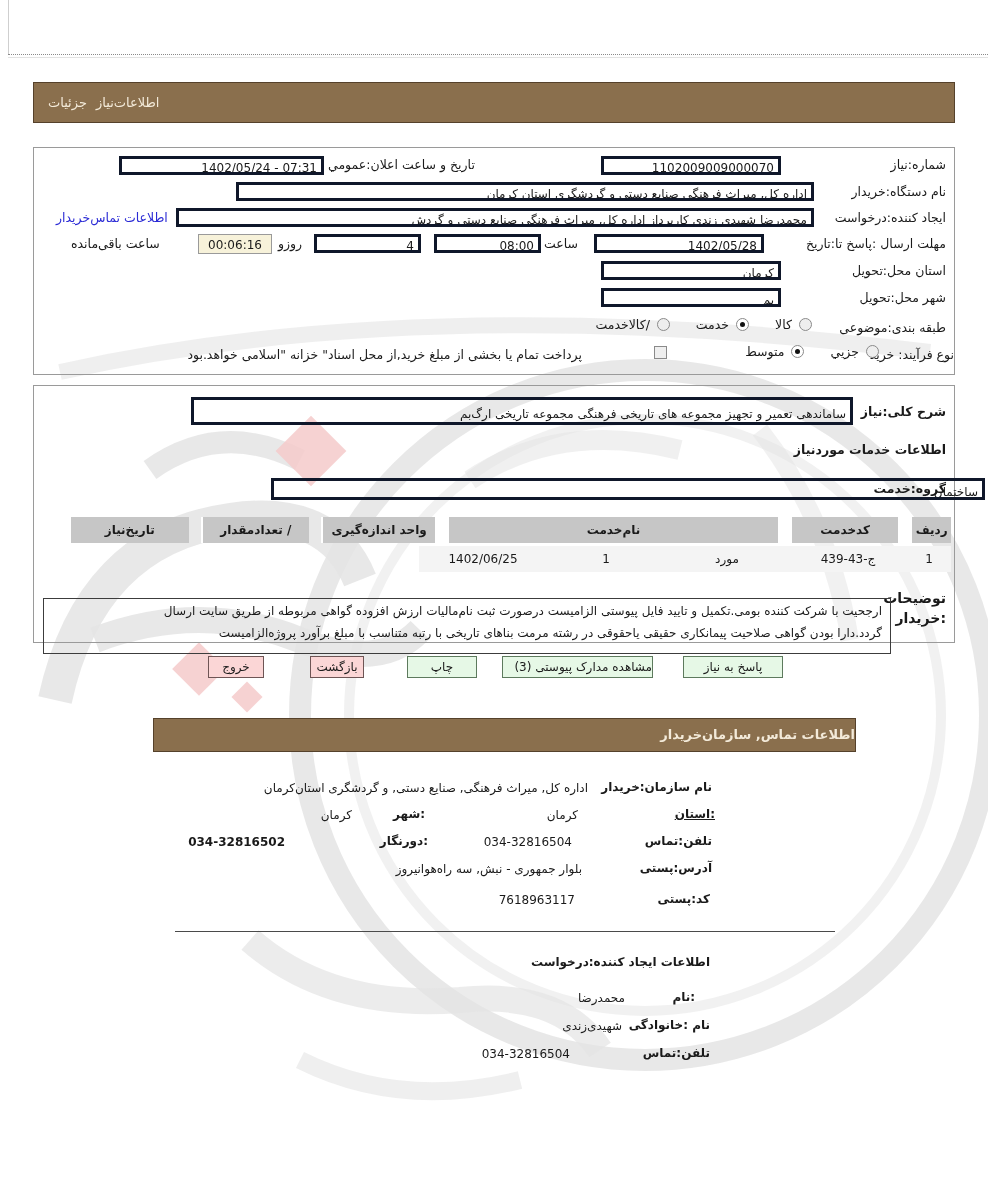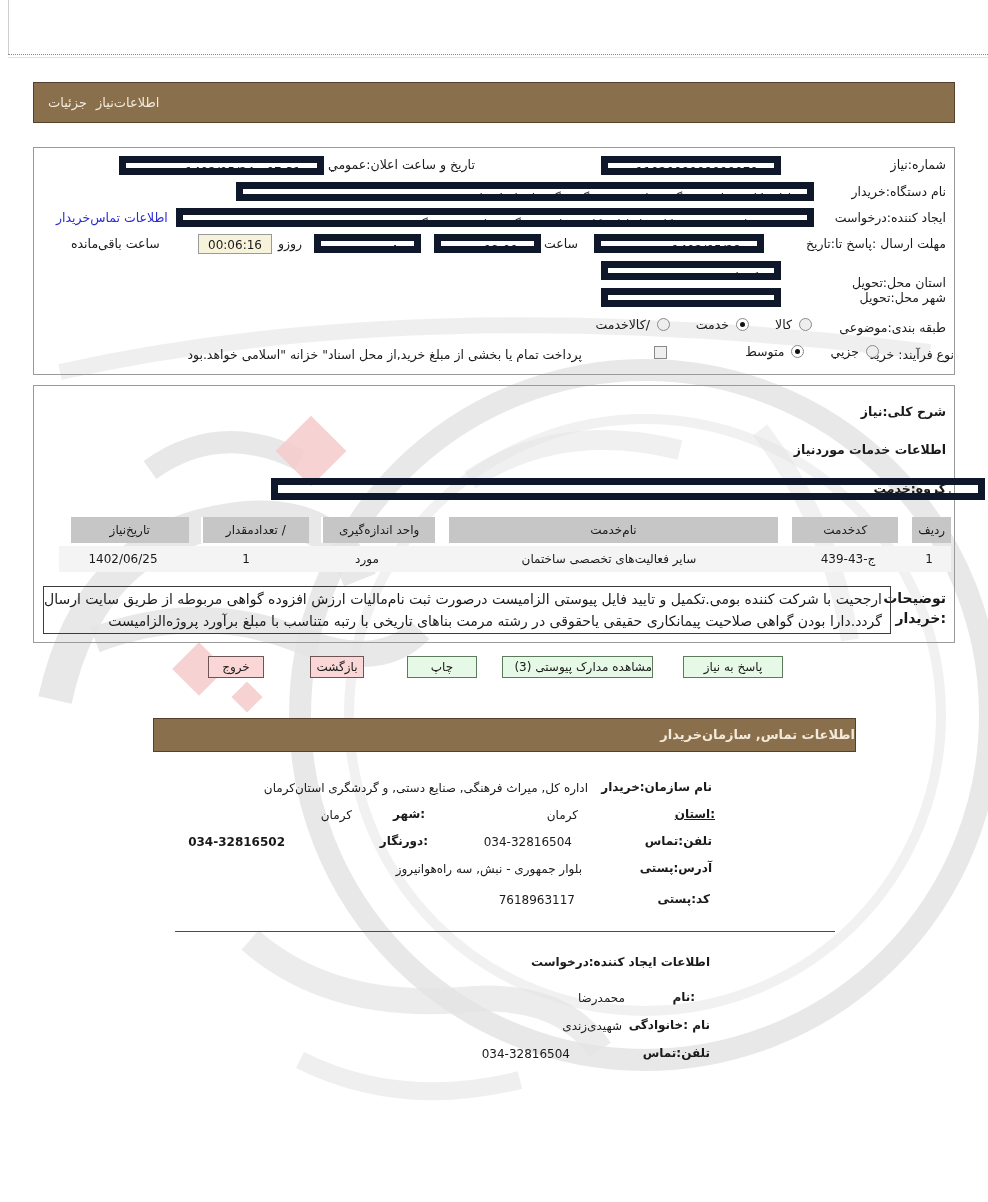--- a/index.html
+++ b/index.html
@@ -11,22 +11,22 @@
     color:#1a1a1a;
     overflow:hidden;
     direction:rtl;
   }
   .wm{position:absolute;inset:0;z-index:0;pointer-events:none;}
   .z{position:relative;z-index:1;}
   .lbl{position:absolute;font-size:12.5px;white-space:nowrap;}
   .b{font-weight:bold;}
   .ibox{
     position:absolute;height:19px;line-height:19px;
-    border:7px solid #0f172a;background:transparent;
-    font-size:12px;padding:0 16px;overflow:hidden;white-space:nowrap;
+    border:3px solid #0f172a;background:transparent;
+    font-size:12px;padding:0 4px;overflow:hidden;white-space:nowrap;
     text-align:right;box-sizing:border-box;
   }
   .num{direction:ltr;unicode-bidi:embed;}
   .topline{position:absolute;left:8px;right:0;top:54px;border-top:1px dotted #8a8a8a;}
   .topline2{position:absolute;left:8px;right:0;top:57px;border-top:1px solid #e2e2e2;}
   .leftedge{position:absolute;left:8px;top:0;width:1px;height:54px;background:#cfcfcf;}
   .bar{
     position:absolute;background:var(--c-bar,#8a6f4d);
     border:1px solid #55412b;box-sizing:border-box;
     color:var(--c-bar_text,#f3ead9);font-size:13px;
@@ -57,31 +57,31 @@
     background:var(--c-highlight_bg,#f7f2da);border:1px solid #9a9a9a;
     font-size:12px;box-sizing:border-box;
   }
   
   .tbl{position:absolute;left:25px;top:131px;width:892px;}
   .trow{display:flex;direction:rtl;}
   .tcell{
     box-sizing:border-box;text-align:center;font-size:12px;
     height:26px;line-height:26px;overflow:hidden;white-space:nowrap;
   }
-  .thead .tcell{background:var(--c-table_header_bg,#c6c6c6);font-weight:normal;border-left:2px solid #fff;margin-left:12px;}
+  .thead .tcell{background:var(--c-table_header_bg,#c6c6c6);font-weight:bold;border-left:2px solid #fff;margin-left:12px;}
   .thead .tcell:last-child{border-left:none;}
   .tbody{margin-top:3px;}
   .tbody .tcell{background:var(--c-table_row_bg,#f4f4f4);}
   .c-idx{width:44px;} .c-code{width:118px;} .c-name{width:360px;}
   .c-unit{width:124px;} .c-qty{width:118px;} .c-date{width:128px;}
   
   .notesbox{
-    position:absolute;left:9px;top:200px;width:848px;height:48px;
+    position:absolute;left:9px;top:212px;width:848px;height:56px;
     border:1px solid #3c3c3c;box-sizing:border-box;
-    font-size:14px;line-height:22px;padding:1px 8px 0 4px;text-align:right;white-space:nowrap;overflow:hidden;
+    font-size:12px;line-height:22px;padding:1px 8px 0 4px;text-align:right;white-space:nowrap;overflow:hidden;
   }
   
   .btn{
     position:absolute;height:22px;line-height:20px;text-align:center;
     font-size:12px;box-sizing:border-box;cursor:pointer;white-space:nowrap;
   }
   .btn.green{background:var(--c-btn_green_bg,#e6f8e6);border:1px solid #5d7a5d;}
   .btn.pink{background:var(--c-btn_pink_bg,#fbd6d6);border:1px solid #6e5555;}
   .sep{position:absolute;left:175px;top:931px;width:660px;border-top:1px solid #4a4a4a;}
   .ctxt{position:absolute;font-size:12px;white-space:nowrap;}
@@ -136,21 +136,21 @@
 
     <span class="lbl" style="right:8px;top:88px;">مهلت ارسال :پاسخ تا:تاریخ</span>
     <div class="ibox num" style="left:560px;width:170px;top:86px;">1402/05/28</div>
     <span class="lbl" style="left:510px;top:88px;">ساعت</span>
     <div class="ibox num" style="left:400px;width:107px;top:86px;">08:00</div>
     <div class="ibox num" style="left:280px;width:107px;top:86px;">4</div>
     <span class="lbl" style="left:244px;top:88px;">روزو</span>
     <div class="hl num" style="left:164px;width:74px;top:86px;">00:06:16</div>
     <span class="lbl" style="left:37px;top:88px;">ساعت باقی‌مانده</span>
 
-    <span class="lbl" style="right:8px;top:115px;margin-top:12px;">استان محل:تحویل</span>
+    <span class="lbl" style="right:8px;top:115px;">استان محل:تحویل</span>
     <div class="ibox" style="left:567px;width:180px;top:113px;">کرمان</div>
 
     <span class="lbl" style="right:8px;top:142px;">شهر محل:تحویل</span>
     <div class="ibox" style="left:567px;width:180px;top:140px;">بم</div>
 
     <span class="lbl" style="right:8px;top:172px;">طبقه بندی:موضوعی</span>
     <div class="optgrp" style="right:142px;top:169px;">
       <span class="opt">
         <span class="radio"></span>
         <span>کالا</span>
@@ -176,39 +176,39 @@
         <span>متوسط</span>
       </span>
     </div>
     <span class="chk" style="position:absolute;left:620px;top:198px;"></span>
     <span class="lbl" style="right:372px;top:199px;">پرداخت تمام یا بخشی از مبلغ خرید,از محل اسناد" خزانه "اسلامی خواهد.بود</span>
   </div>
 
   <div class="panel panel2 z">
 
     <span class="lbl b" style="right:8px;top:18px;">شرح کلی:نیاز</span>
+    <div class="ibox" style="left:157px;width:662px;top:11px;height:28px;line-height:28px;text-align:right;">ساماندهی تعمیر و تجهیز مجموعه های تاریخی فرهنگی مجموعه تاریخی ارگ‌بم</div>
 
     <span class="lbl b" style="right:8px;top:56px;">اطلاعات خدمات موردنیاز</span>
 
     <span class="lbl b" style="right:8px;top:95px;">گروه:خدمت</span>
     <div class="ibox" style="left:237px;width:714px;top:92px;height:22px;line-height:22px;text-align:right;">ساختمان</div>
 
     <div class="tbl">
       <div class="trow thead">
         <div class="tcell c-idx">ردیف</div>
         <div class="tcell c-code">کدخدمت</div>
         <div class="tcell c-name">نام‌خدمت</div>
         <div class="tcell c-unit">واحد اندازه‌گیری</div>
         <div class="tcell c-qty">/ تعدادمقدار</div>
         <div class="tcell c-date">تاریخ‌نیاز</div>
       </div>
       <div class="trow tbody">
         <div class="tcell c-idx">1</div>
         <div class="tcell c-code">ج-43-439</div>
-        <div class="tcell c-name">سایر فعالیت‌های تخصصی  ساختمان</div>
         <div class="tcell c-unit">مورد</div>
         <div class="tcell c-qty num">1</div>
         <div class="tcell c-date num">1402/06/25</div>
       </div>
     </div>
 
     <div style="position:absolute;right:8px;top:202px;text-align:right;font-size:14px;font-weight:bold;line-height:20px;">
       <div>توضیحات</div>
       <div>:خریدار</div>
     </div>

